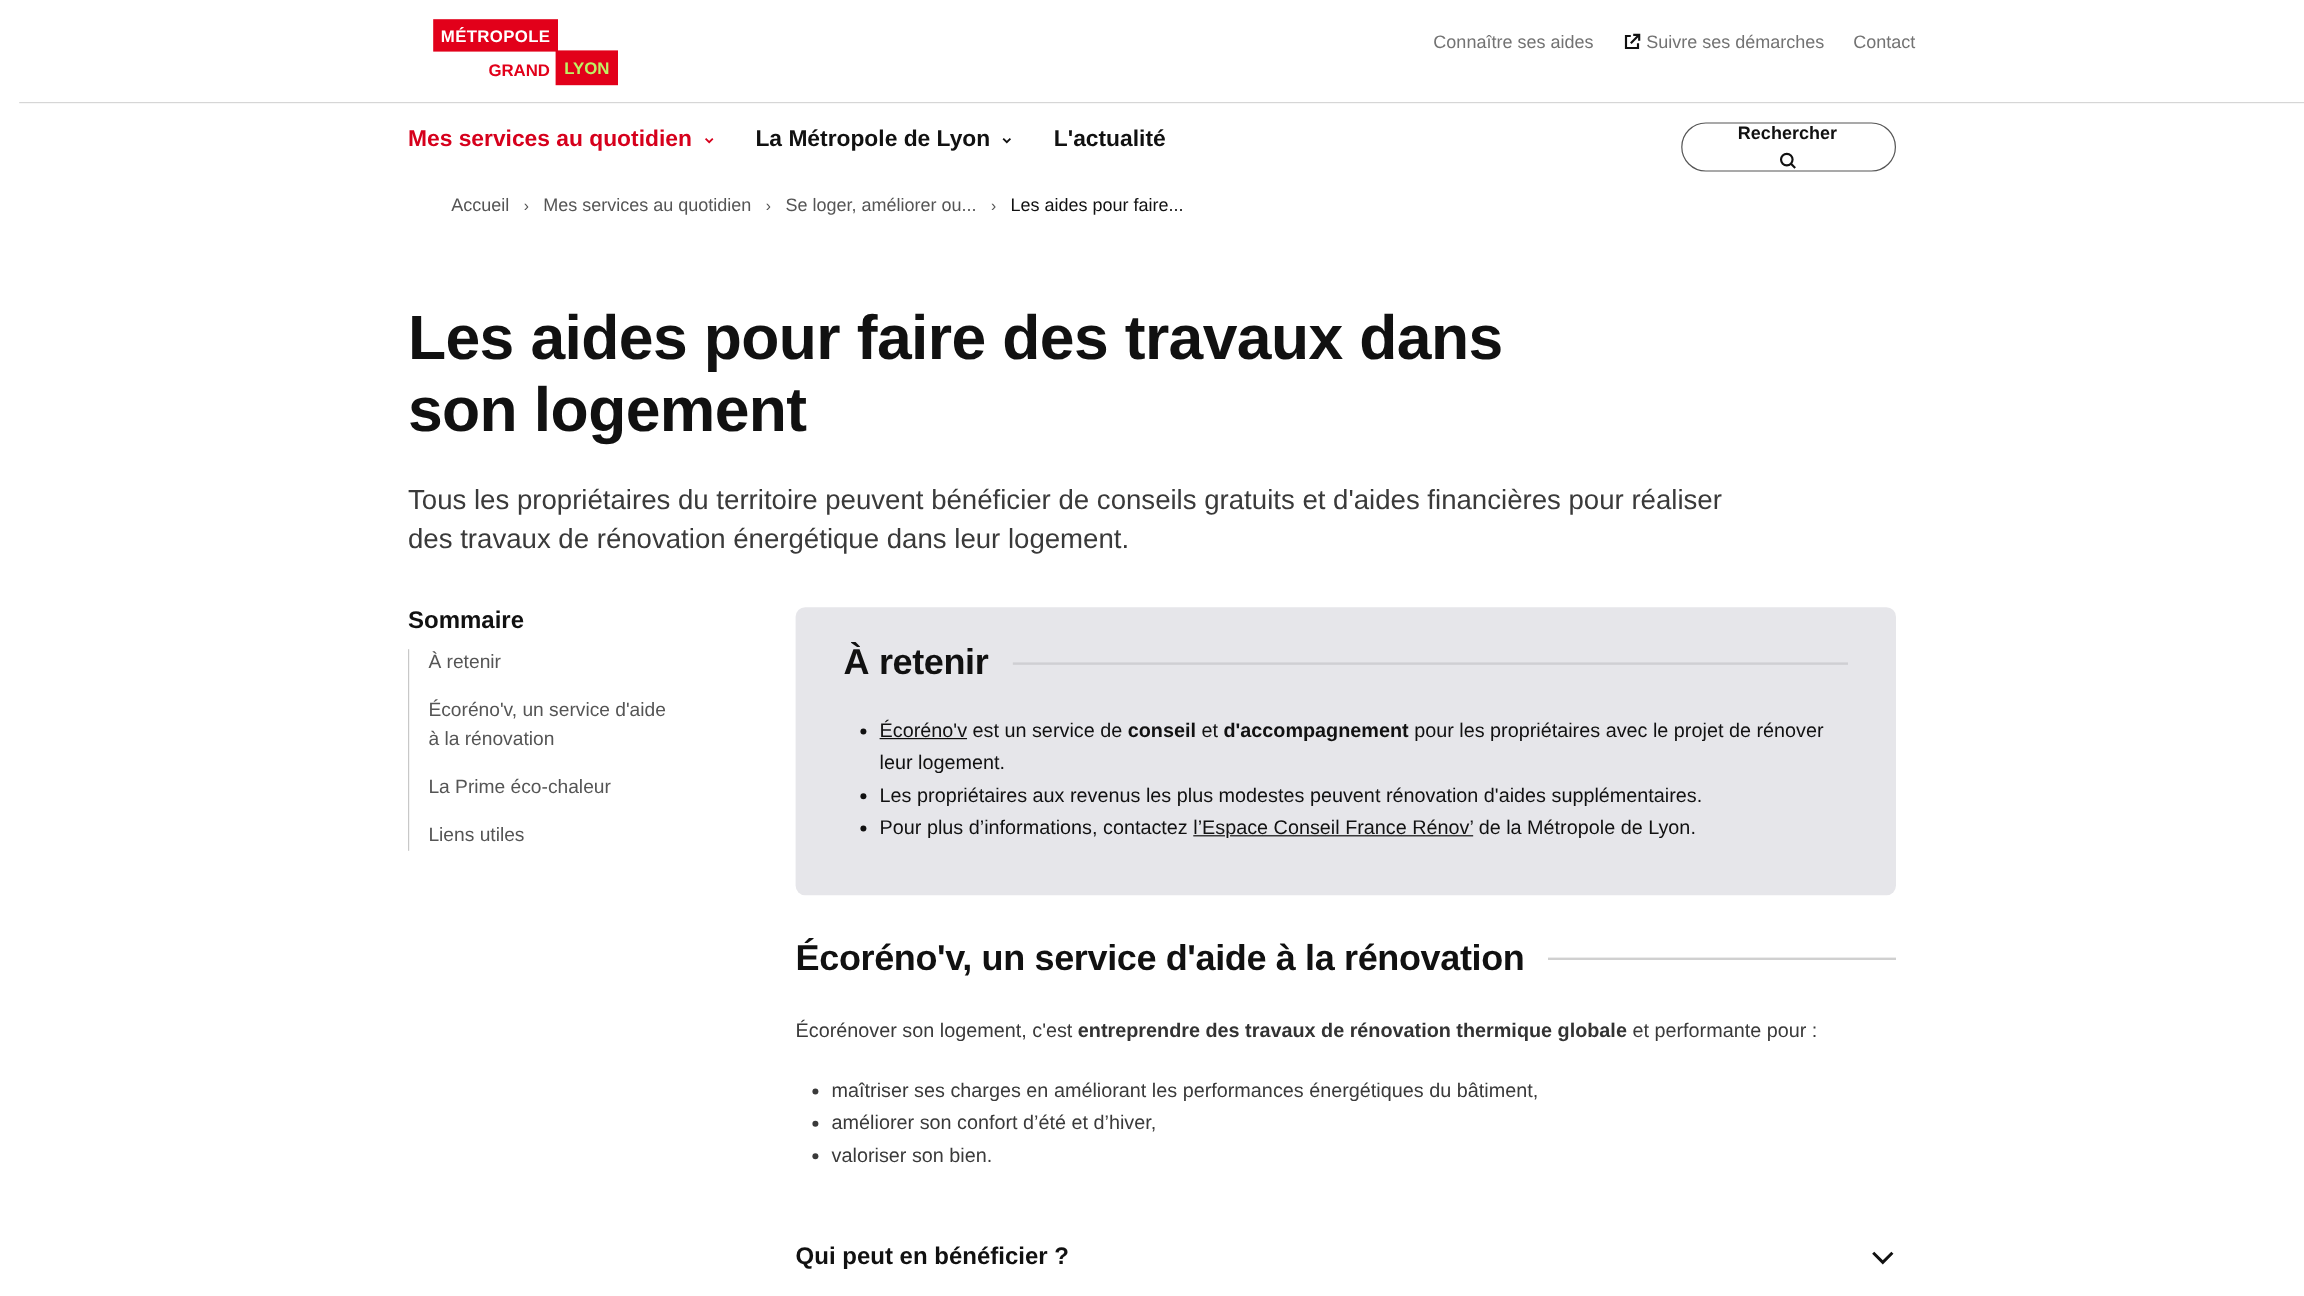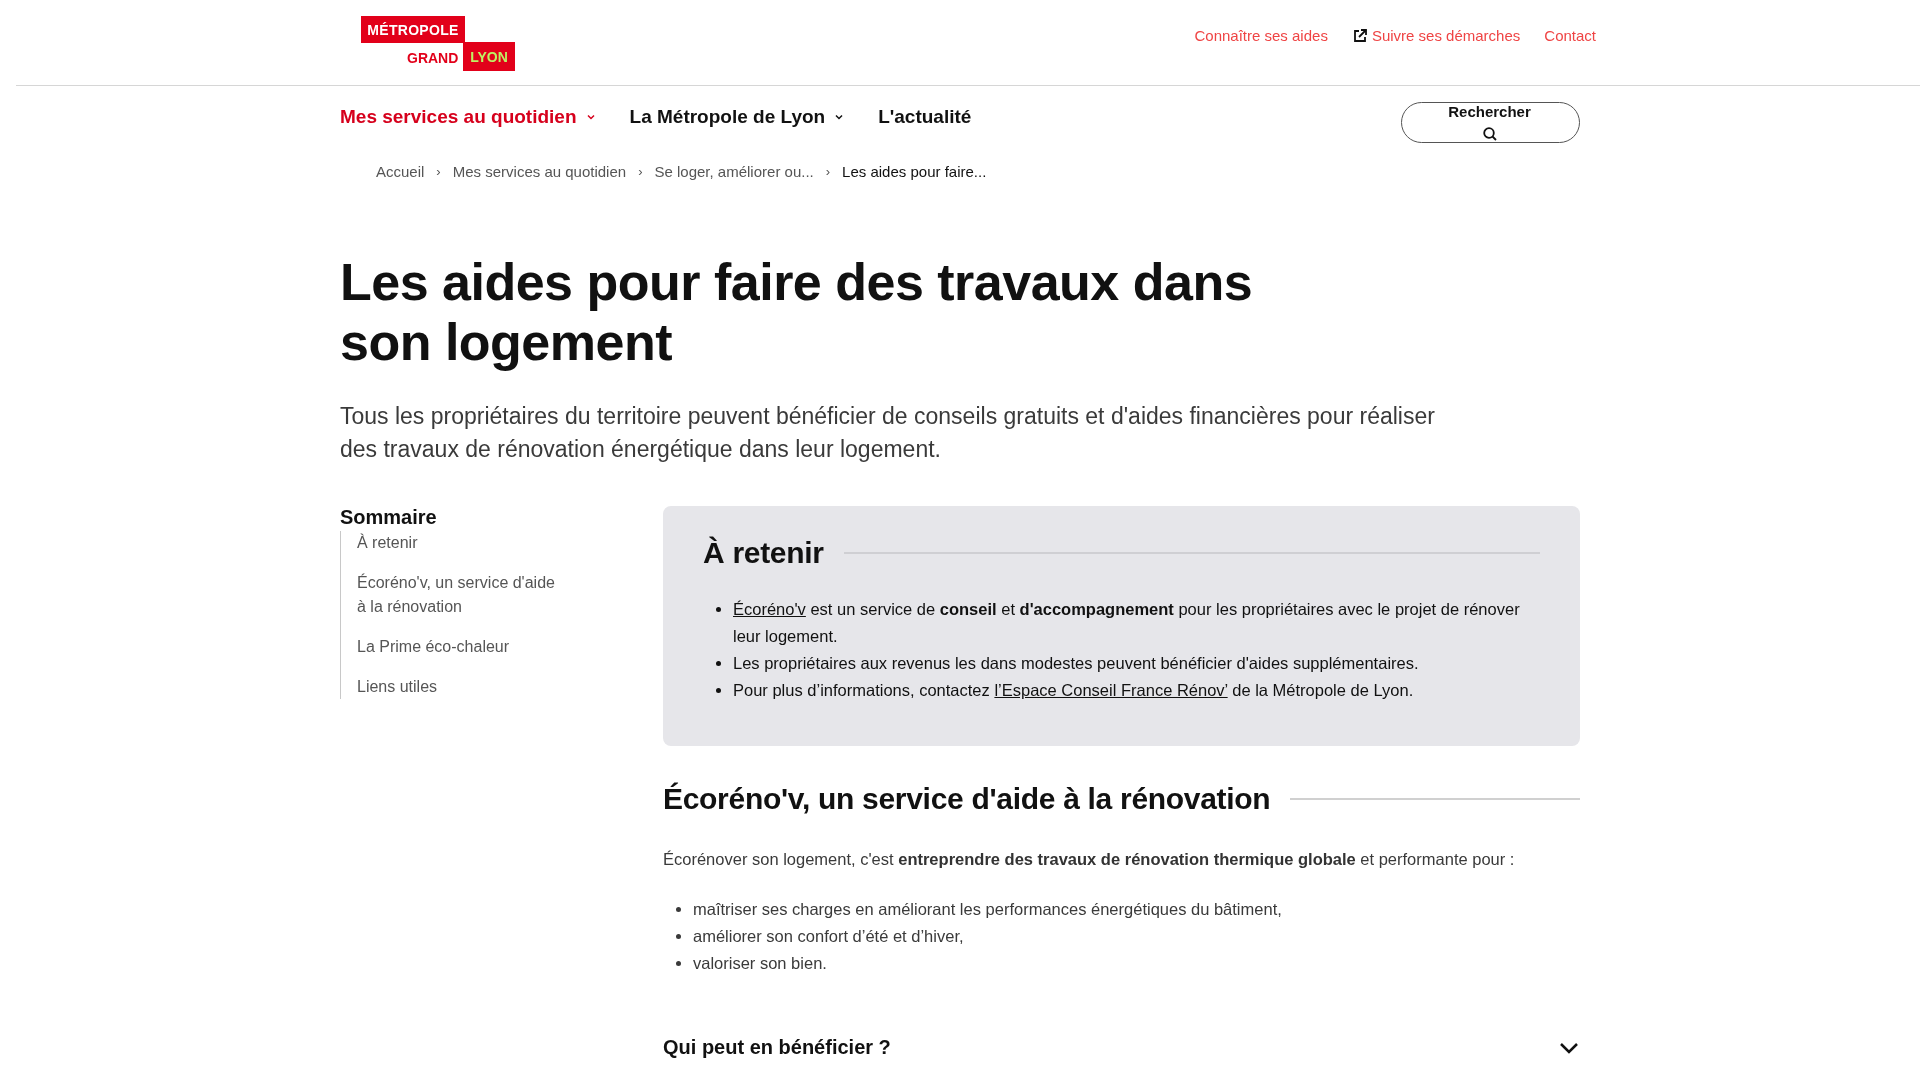--- a/index.html
+++ b/index.html
@@ -6,41 +6,41 @@
   html, body { width: 1920px; height: 1080px; overflow: hidden; background: #ffffff; }
   body { font-family: "Liberation Sans", "DejaVu Sans", sans-serif; color: #111; position: relative; }
 
   .topbar { position: absolute; left: 16px; top: 0; width: 1920px; height: 86px; border-bottom: 1px solid #d6d6d6; }
   .logo { position: absolute; left: 345px; top: 16px; width: 155px; height: 56px; }
   .logo .l1 { position: absolute; left: 0; top: 0; width: 104px; height: 27px; background: #e2001a; color: #fff; font-weight: bold; font-size: 14px; letter-spacing: 0.3px; display: flex; align-items: center; justify-content: center; }
   .logo .l2 { position: absolute; left: 46px; top: 29px; font-weight: bold; font-size: 14px; color: #e2001a; height: 27px; line-height: 27px; }
   .logo .l3 { position: absolute; left: 102px; top: 26px; width: 52px; height: 29px; background: #e2001a; color: #bef264; font-weight: bold; font-size: 14px; display: flex; align-items: center; justify-content: center; }
 
   .toplinks { position: absolute; right: 340px; top: 27px; display: flex; gap: 24px; font-size: 15px; color: #111; align-items: center; }
-  .toplinks a { color: #ef4444; text-decoration: none; display: flex; align-items: center; gap: 4px; }
+  .toplinks a { color: #737373; text-decoration: none; display: flex; gap: 4px; }
   .toplinks svg { width: 16px; height: 16px; }
 
   .mainnav { position: absolute; left: 340px; top: 106px; display: flex; gap: 0; align-items: center; }
   .mainnav .item { font-weight: bold; font-size: 19px; color: #111; display: flex; align-items: center; gap: 8px; margin-right: 33px; }
   .mainnav .item.active { color: #d6001c; }
   .mainnav .chev { width: 12px; height: 12px; }
 
   .search { position: absolute; left: 1401px; top: 102px; width: 179px; height: 41px; border: 1px solid #555; border-radius: 21px; display: flex; align-items: center; justify-content: space-between; padding: 0 18px 0 16px; flex-direction: column; }
   .search .lbl { font-weight: bold; font-size: 15px; color: #111; }
   .search svg { width: 16px; height: 16px; }
 
   .breadcrumb { position: absolute; left: 340px; top: 163px; display: flex; align-items: center; font-size: 15px; color: #555; margin-left: 36px; }
   .breadcrumb .sep { margin: 0 12px; font-size: 13px; color: #555; }
   .breadcrumb .current { color: #111; }
 
   .title { position: absolute; left: 340px; top: 252px; width: 1000px; font-size: 52px; font-weight: bold; line-height: 60px; color: #111; letter-spacing: -0.5px; }
   .lead { position: absolute; left: 340px; top: 400px; width: 1130px; font-size: 23px; line-height: 33px; color: #3a3a3a; }
 
   .toc { position: absolute; left: 340px; top: 506px; width: 300px; }
-  .toc h3 { font-size: 20px; font-weight: bold; color: #111; margin-bottom: 2px; }
+  .toc h3 { font-size: 20px; font-weight: bold; color: #111; margin-bottom: 12px; }
   .toc ul { list-style: none; border-left: 1px solid #c8c8c8; padding-left: 16px; }
   .toc li { font-size: 16px; line-height: 24px; color: #555; margin-bottom: 16px; width: 200px; }
   .toc li:last-child { margin-bottom: 0; }
 
   .keybox { position: absolute; left: 663px; top: 506px; width: 917px; height: 240px; background: #e6e6ea; border-radius: 8px; padding: 30px 40px; }
   .section-head { display: flex; align-items: center; gap: 20px; }
   .section-head h2 { font-size: 30px; font-weight: bold; color: #111; white-space: nowrap; letter-spacing: -0.3px; }
   .section-head .rule { flex: 1; height: 2px; background: #cfcfd3; }
   .keybox ul { margin-top: 26px; padding-left: 30px; font-size: 16.5px; line-height: 27px; color: #111; }
   .keybox ul li { margin-bottom: 0; }
@@ -133,21 +133,21 @@
   </ul>
 </aside>
 
 <section class="keybox">
   <div class="section-head">
     <h2>À retenir</h2>
     <div class="rule"></div>
   </div>
   <ul>
     <li><a>Écoréno'v</a><span> est un service de </span><b>conseil</b><span> et </span><b>d'accompagnement</b><span> pour les propriétaires avec le projet de rénover leur logement.</span></li>
-    <li>Les propriétaires aux revenus les dans modestes peuvent bénéficier d'aides supplémentaires.</li>
+    <li>Les propriétaires aux revenus les plus modestes peuvent rénovation d'aides supplémentaires.</li>
     <li><span>Pour plus d’informations, contactez </span><a>l’Espace Conseil France Rénov’</a><span> de la Métropole de Lyon.</span></li>
   </ul>
 </section>
 
 <section class="sec2">
   <div class="section-head">
     <h2>Écoréno'v, un service d'aide à la rénovation</h2>
     <div class="rule"></div>
   </div>
   <p><span>Écorénover son logement, c'est </span><b>entreprendre des travaux de rénovation thermique globale</b><span> et performante pour :</span></p>

